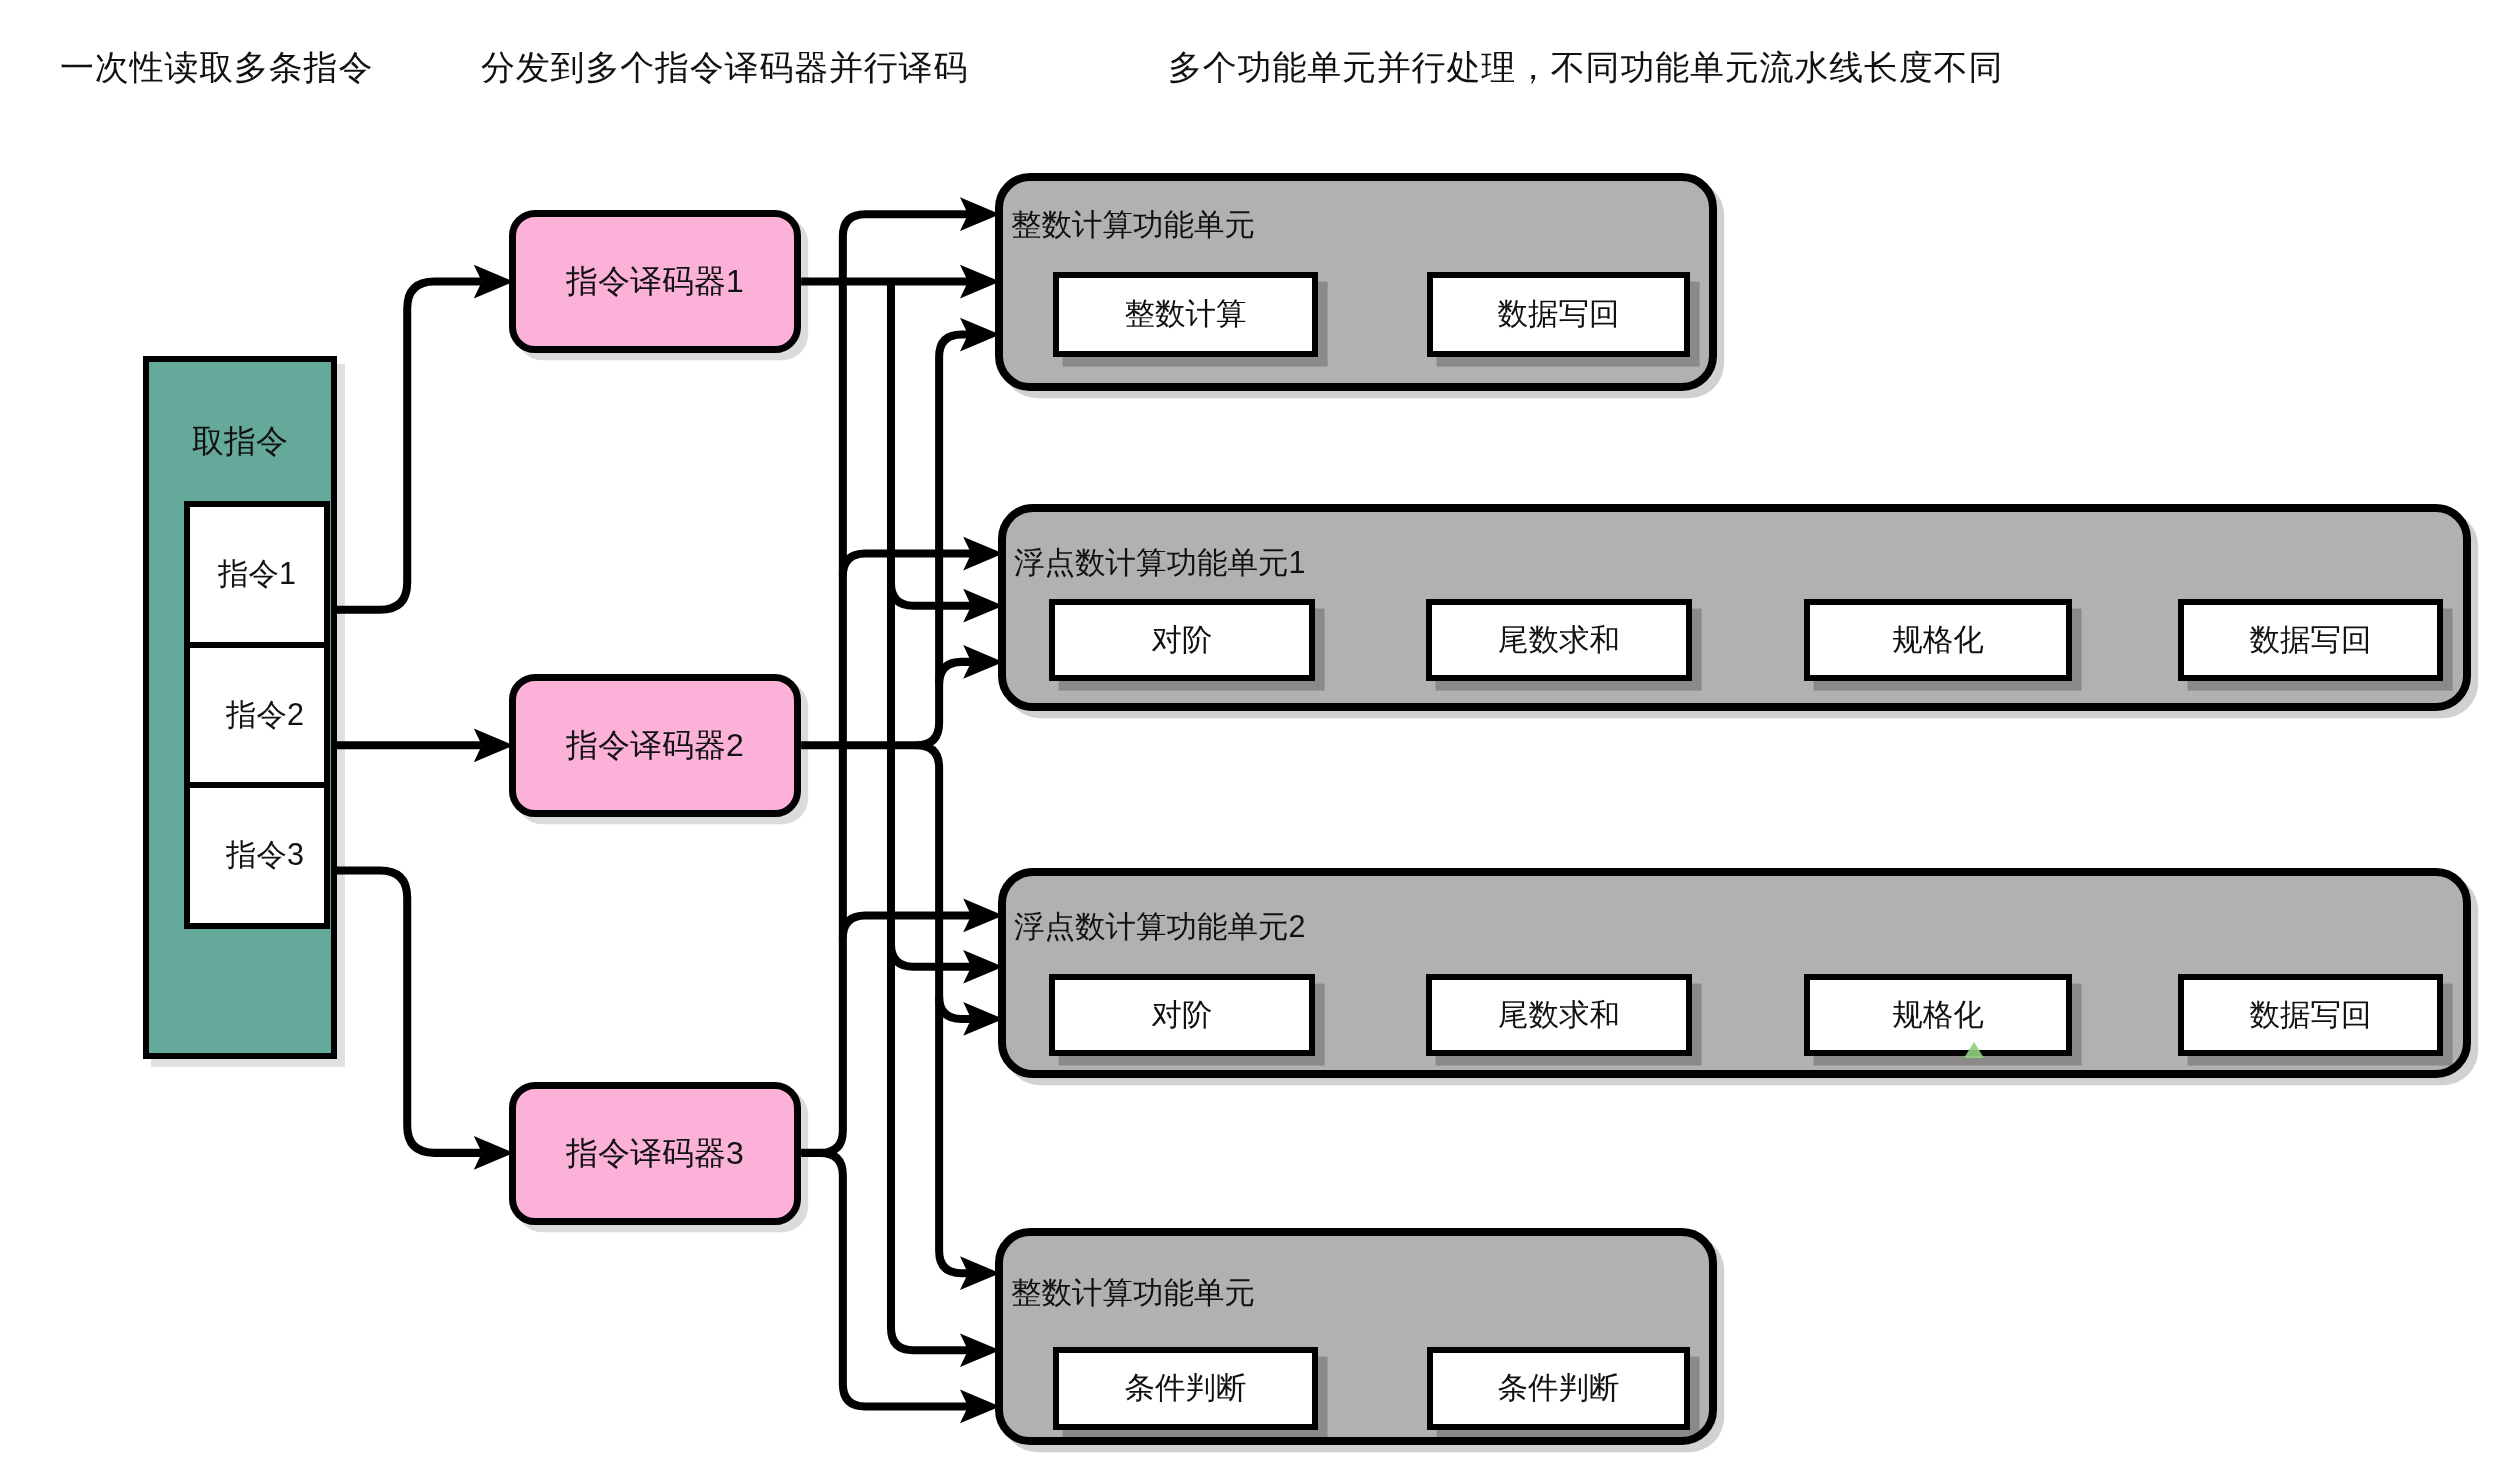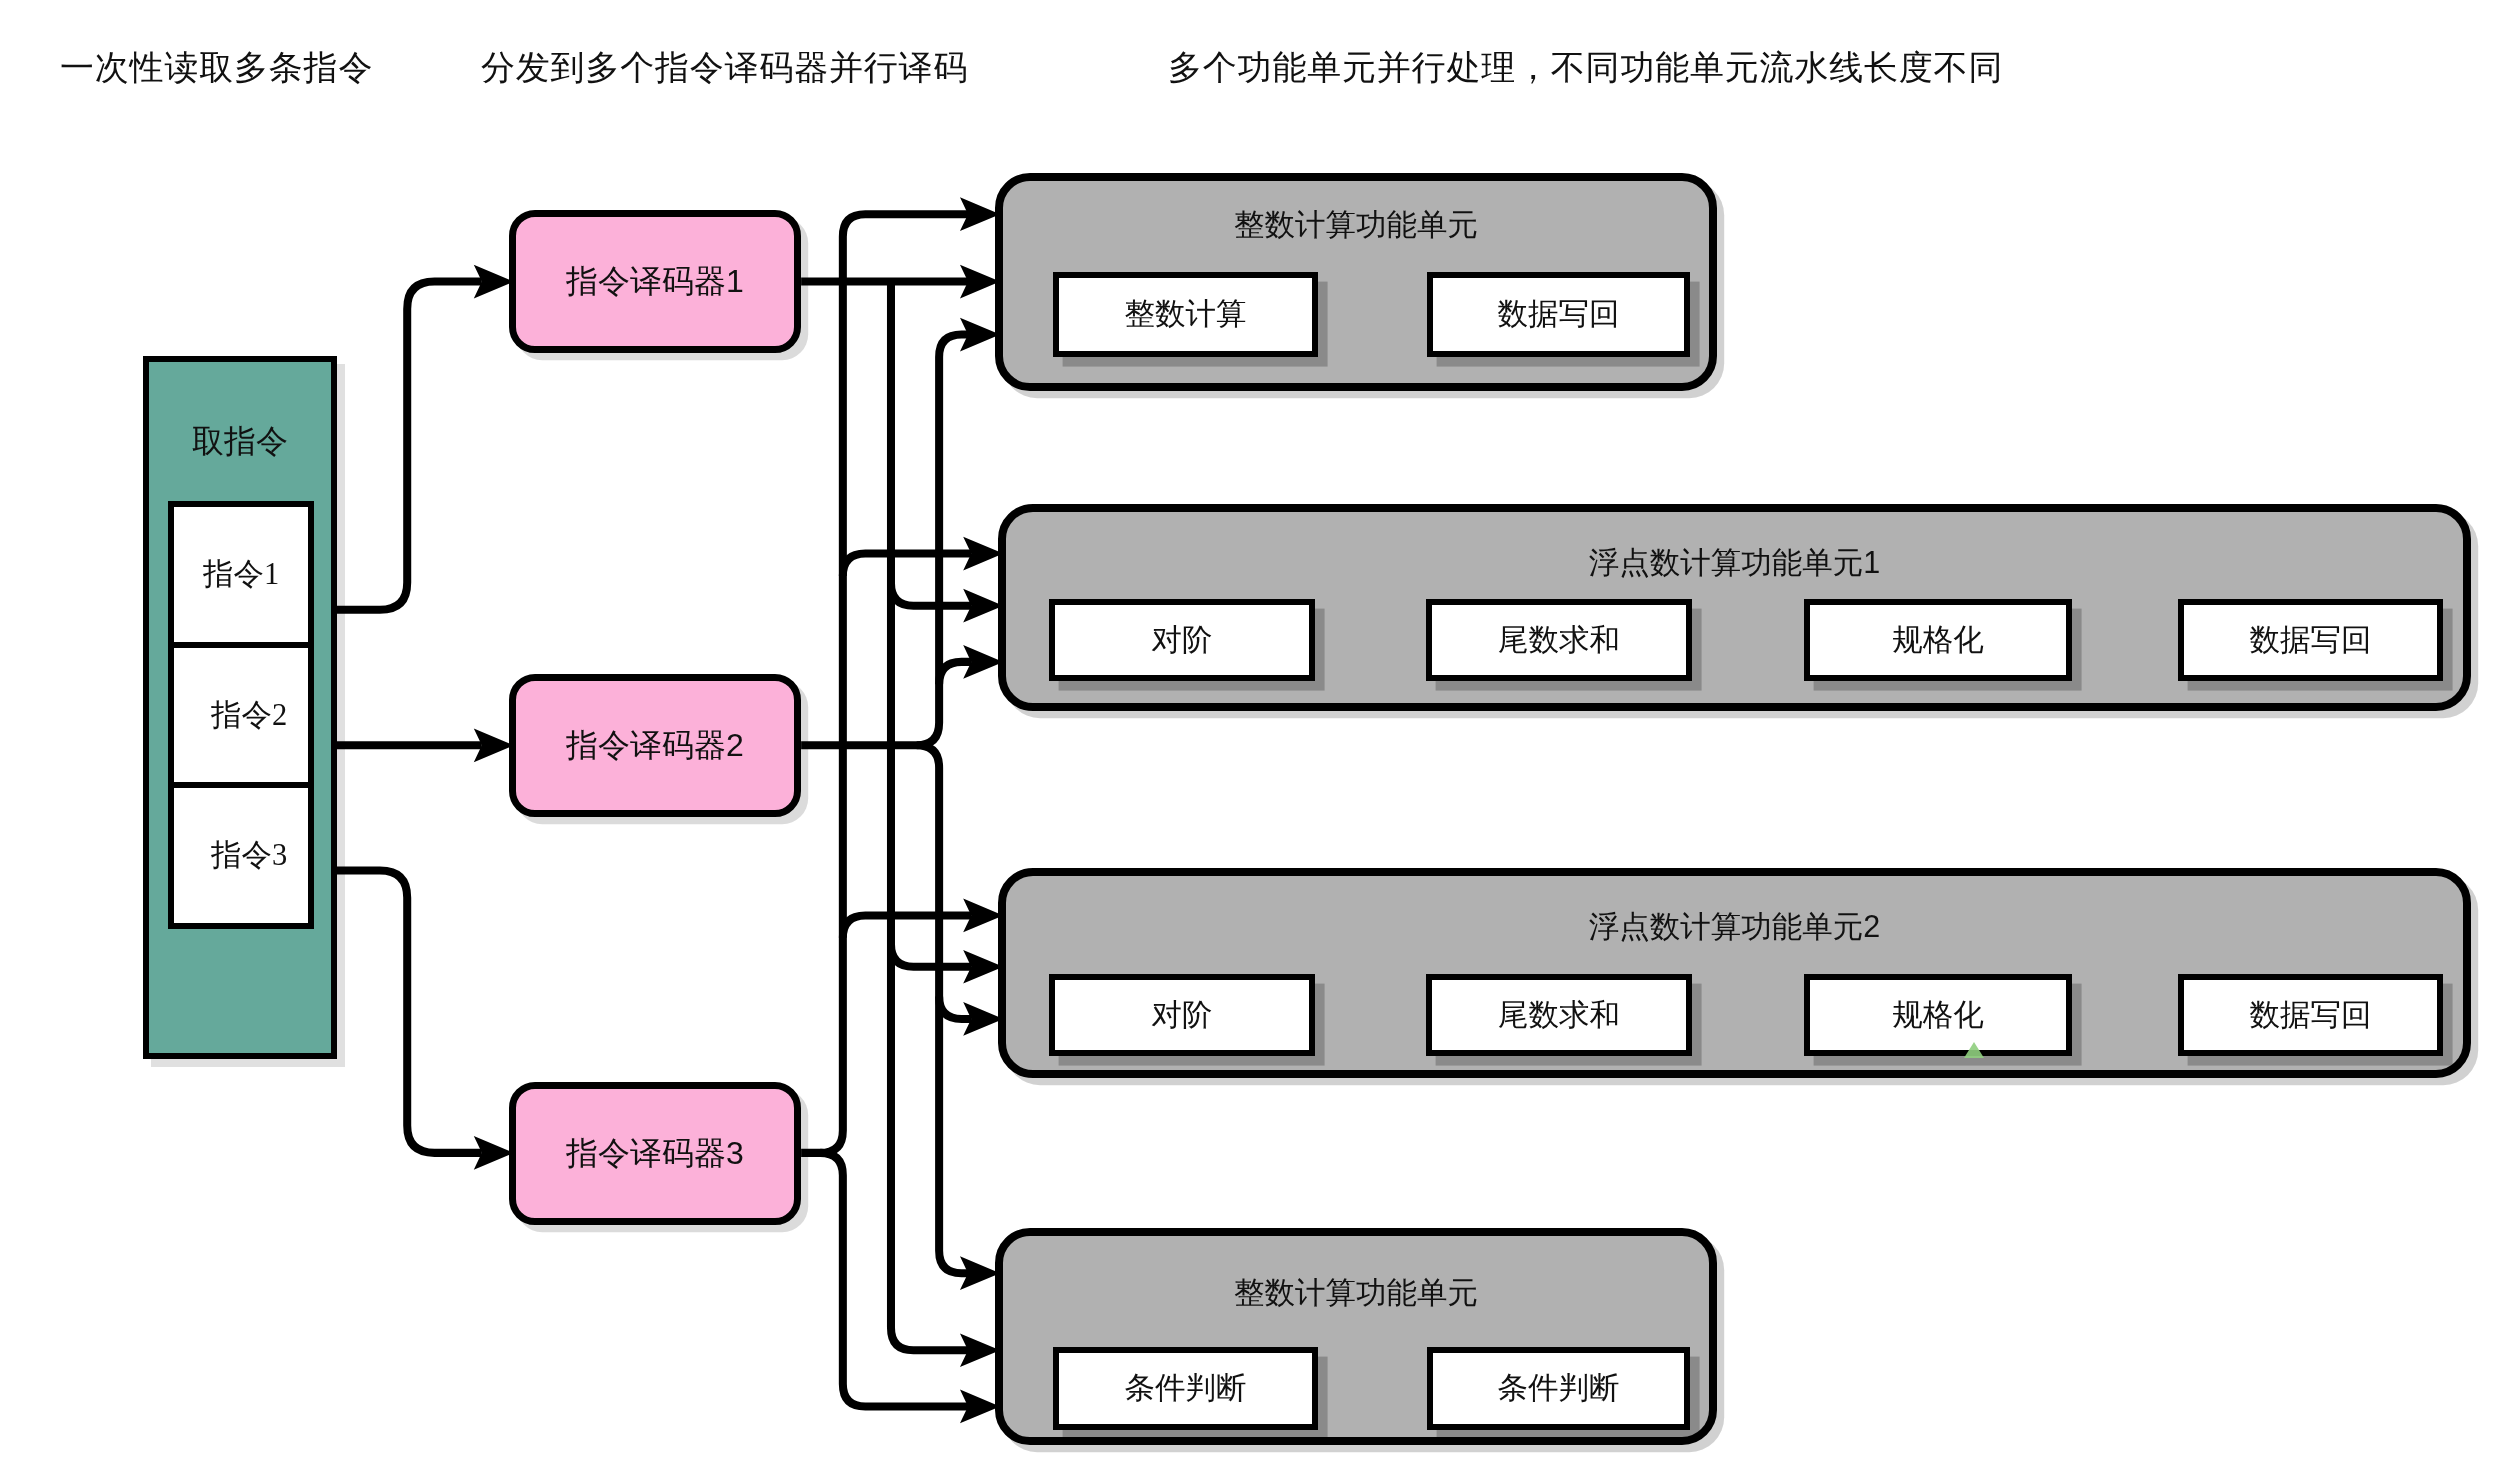--- a/index.html
+++ b/index.html
@@ -10,33 +10,33 @@
   html,body{background:var(--bg);}
   body{font-family:"Liberation Sans","DejaVu Sans",sans-serif;color:var(--text);}
   #canvas{position:relative;width:2500px;height:1481px;background:var(--bg);overflow:hidden;}
 
   .annotation{position:absolute;top:45px;font-size:34px;font-weight:500;letter-spacing:0.8px;white-space:nowrap;}
 
   .fetch-box{position:absolute;left:143px;top:356px;width:194px;height:703px;
     background:var(--green);border:6.4px solid var(--ink);
     box-shadow:8px 8px 0 rgba(0,0,0,0.12);}
   .fetch-title{position:absolute;top:58px;left:0;width:100%;text-align:center;font-size:32px;}
-  .instr-col{position:absolute;left:19px;top:139px;width:146px;font-family:Liberation Serif, serif;}
+  .instr-col{position:absolute;left:35px;top:139px;width:146px;}
   .instr-box{width:146px;height:147px;background:#fff;border:6.4px solid var(--ink);
     display:flex;align-items:center;justify-content:center;font-size:30.5px;}
   .instr-box + .instr-box{margin-top:-6.4px;padding-left:16px;}
 
   .decoder{position:absolute;width:292px;height:143px;background:var(--pink);
     border:7.2px solid var(--ink);border-radius:26px;
     box-shadow:7.2px 7.2px 0 rgba(0,0,0,0.14);
     display:flex;align-items:center;justify-content:center;font-size:32px;}
 
   .unit{position:absolute;background:var(--gray);border:8px solid var(--ink);border-radius:35px;
     box-shadow:7.2px 7.2px 0 rgba(0,0,0,0.18);}
-  .unit-title{position:absolute;left:0;width:100%;text-align:center;font-size:30.5px;}
+  .unit-title{position:absolute;left:8px;width:100%;font-size:30.5px;}
   .stage{position:absolute;background:#fff;border:6.4px solid var(--ink);
     box-shadow:9.6px 9.6px 0 rgba(0,0,0,0.22);
     display:flex;align-items:center;justify-content:center;font-size:30.5px;white-space:nowrap;font-family:Liberation Mono, monospace;}
 
   #wires{position:absolute;left:0;top:0;pointer-events:none;}
 
   .caret{position:absolute;left:1964px;top:1042px;width:0;height:0;
     border-left:10.4px solid transparent;border-right:10.4px solid transparent;
     border-bottom:16px solid var(--caret);opacity:0.9;}
 </style>

